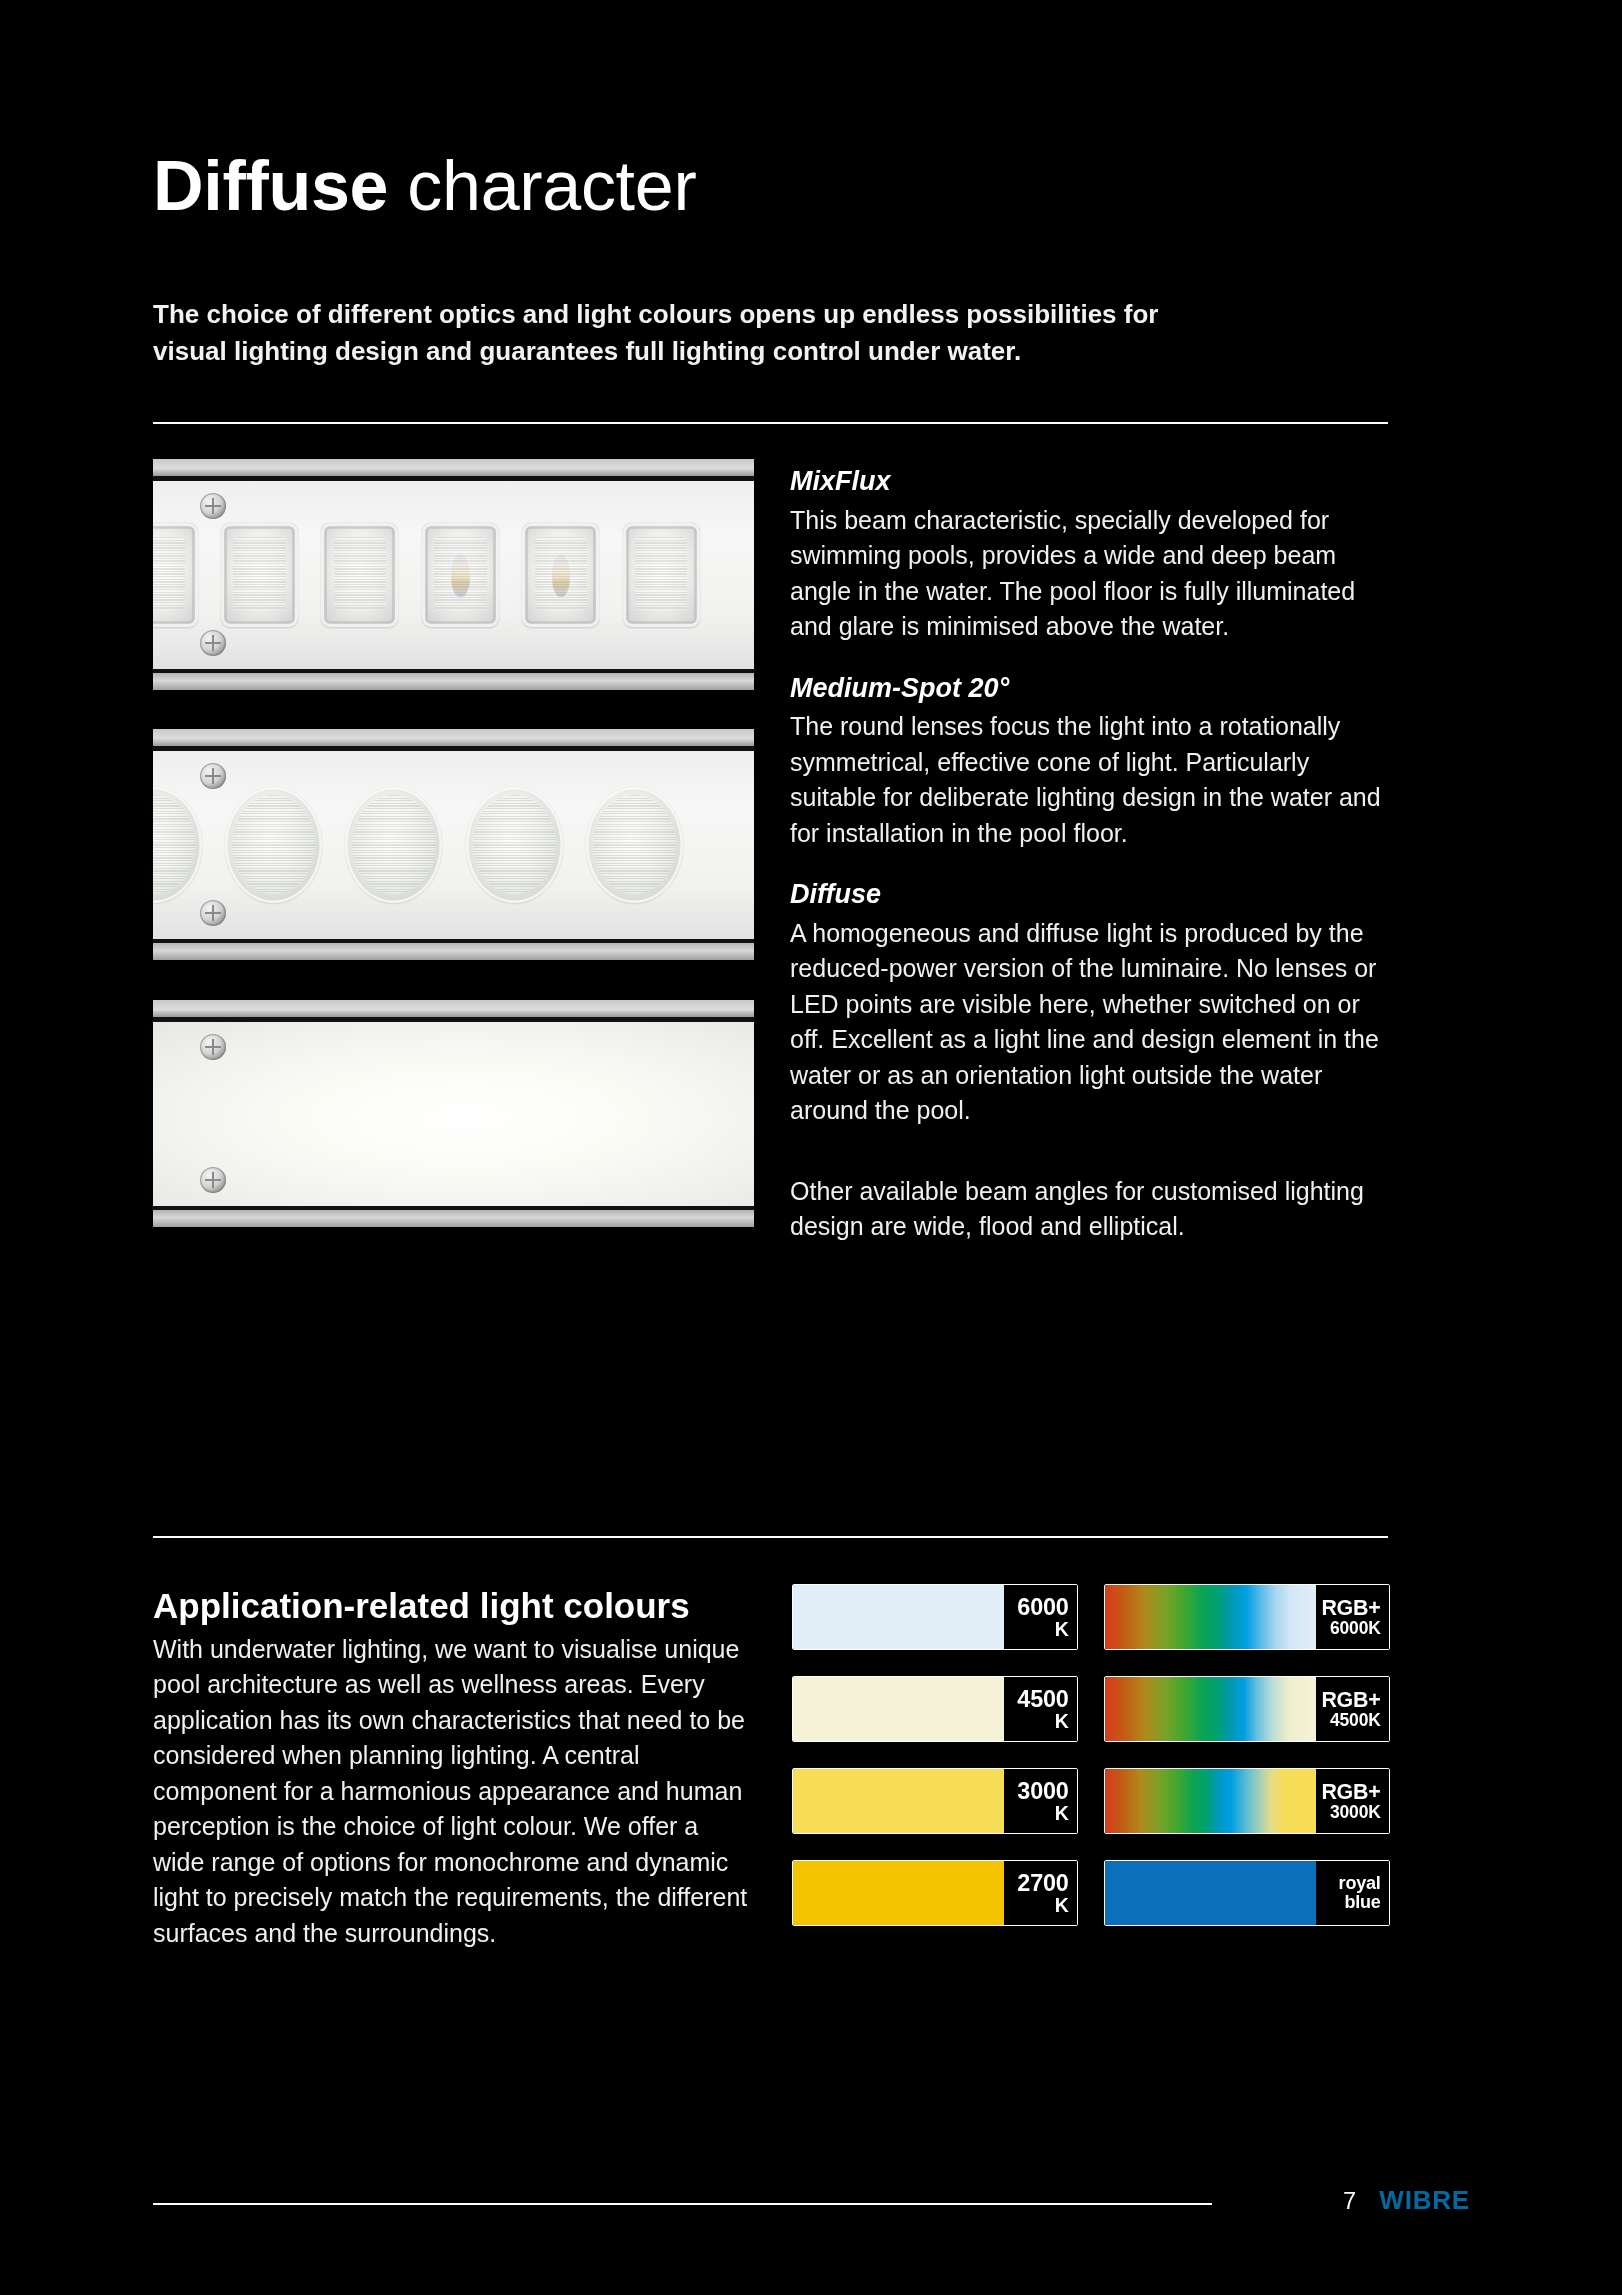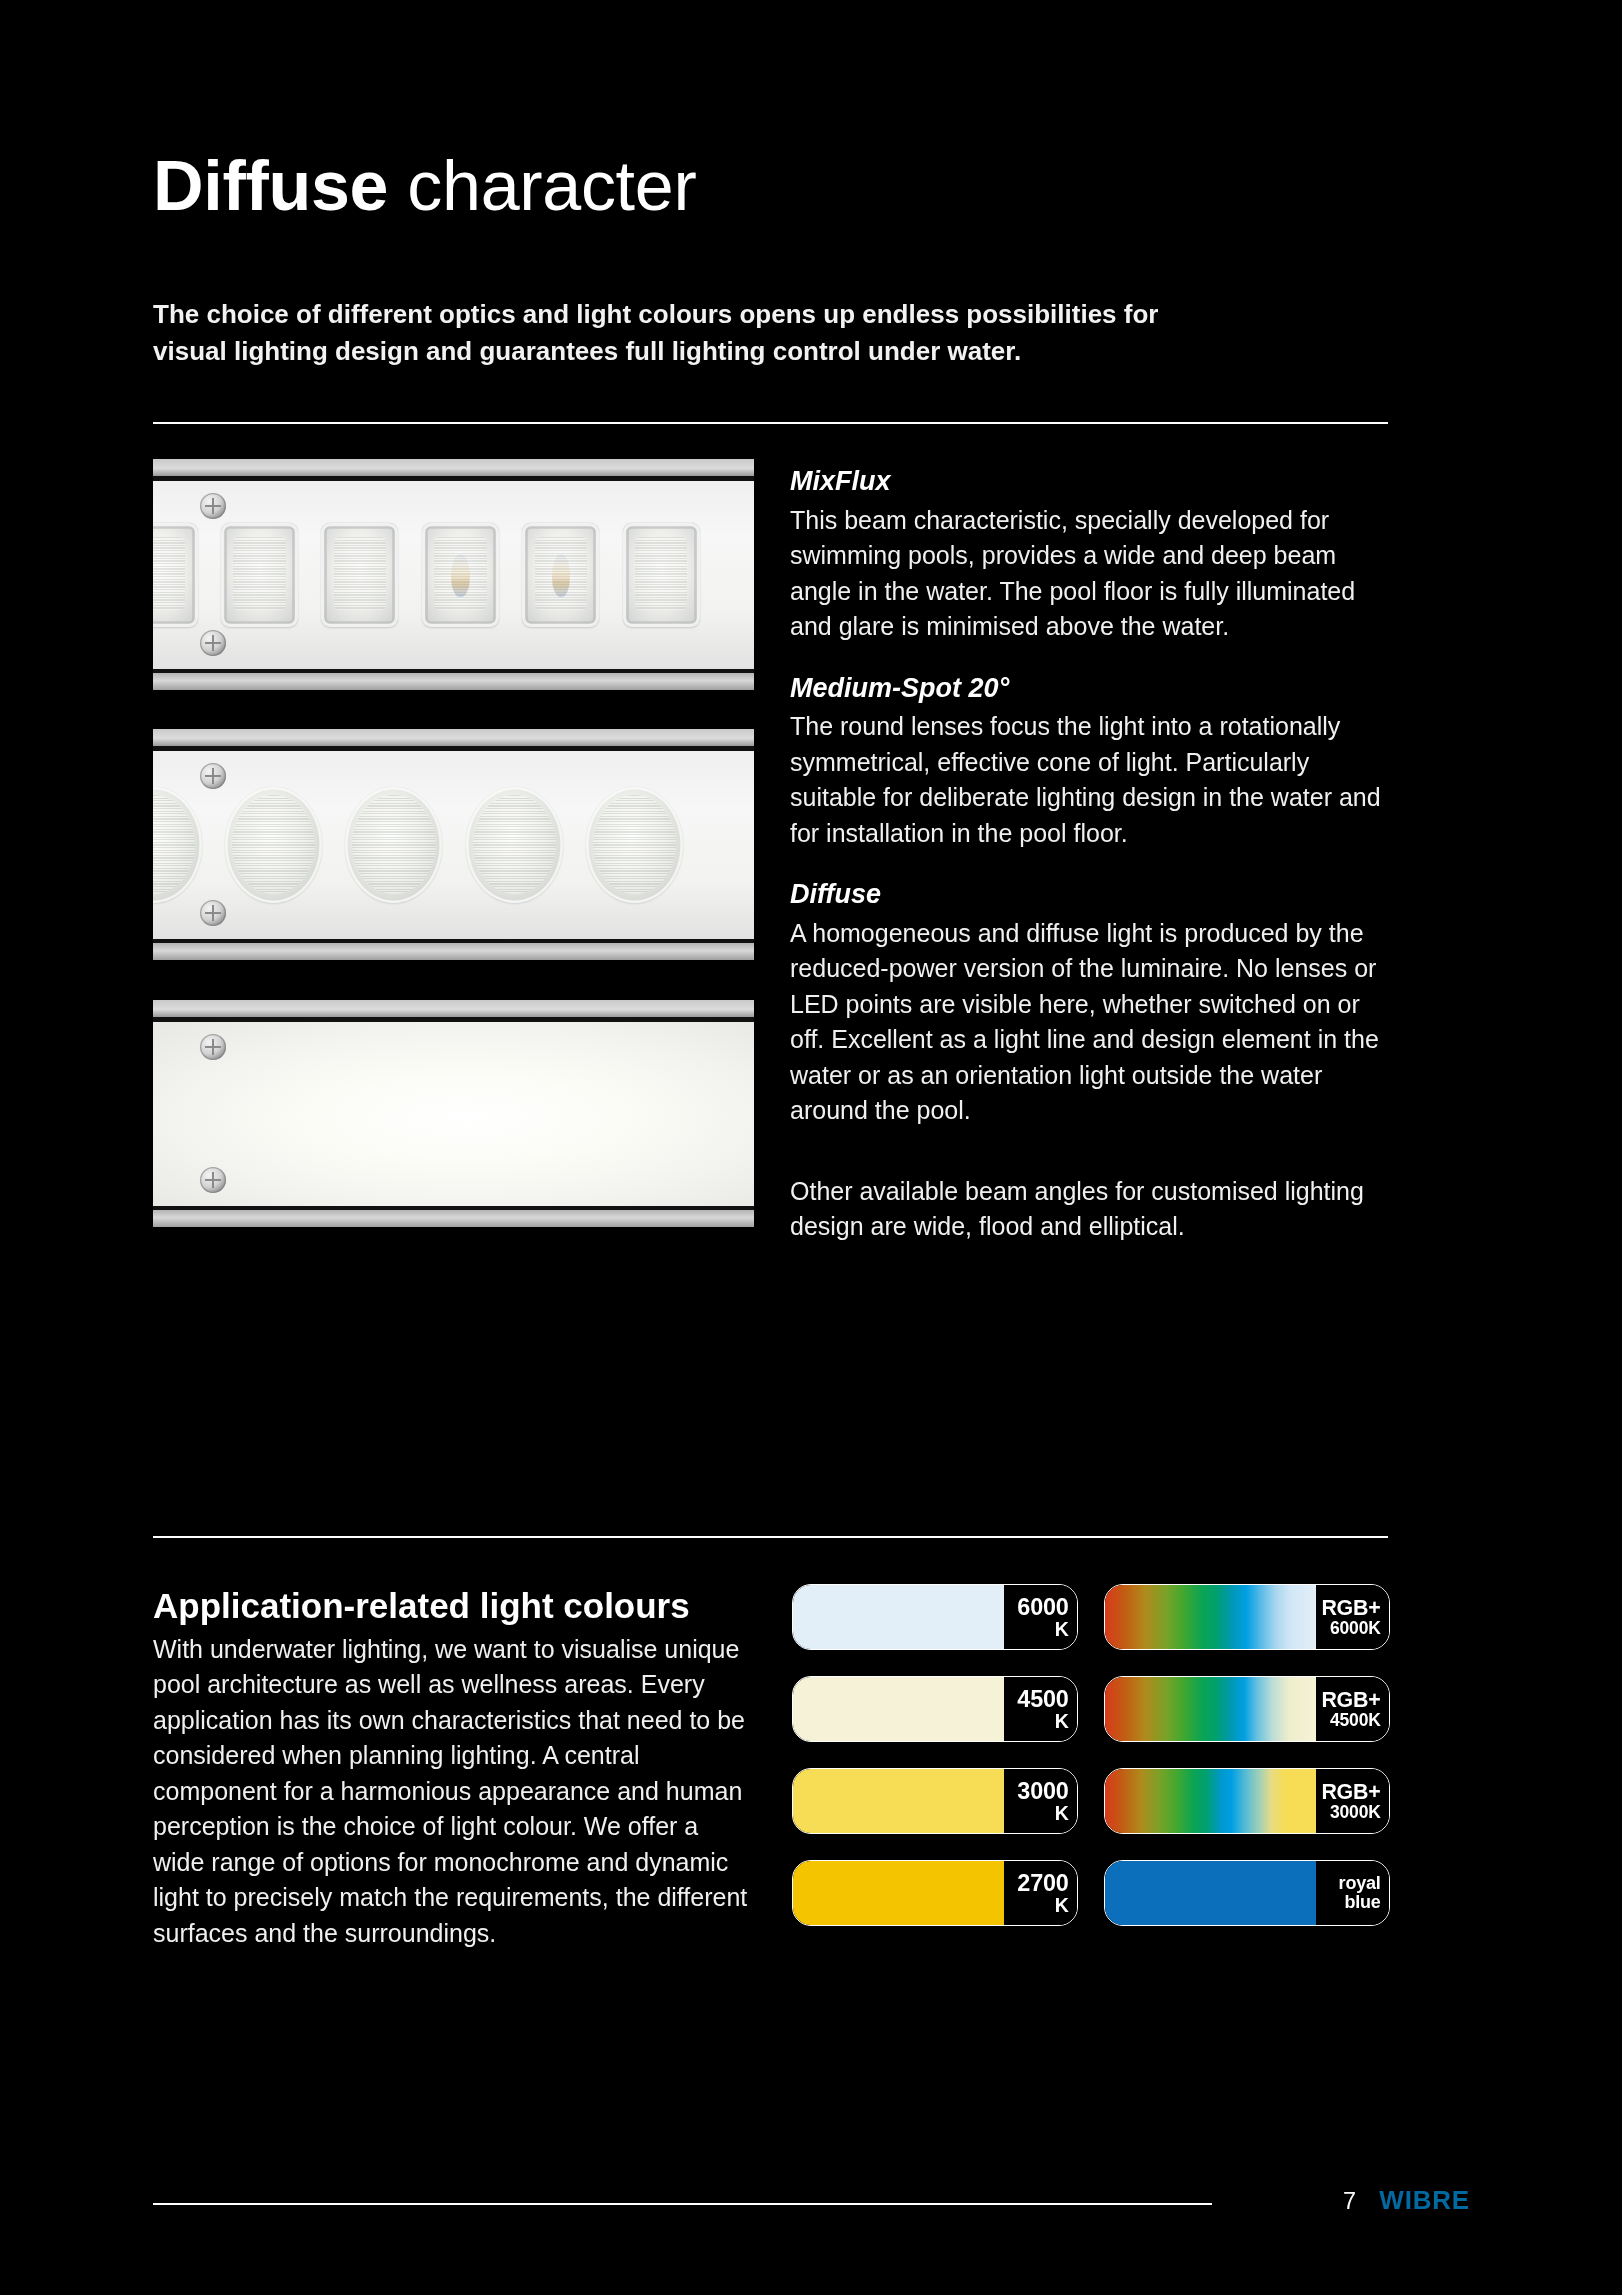--- a/index.html
+++ b/index.html
@@ -252,21 +252,21 @@
     left: 792px;
     top: 1584px;
     width: 598px;
     display: grid;
     grid-template-columns: 286px 286px;
     grid-column-gap: 26px;
     grid-row-gap: 26px;
   }
   .swatch {
     height: 66px;
-    border-radius: 19px;
+    border-radius: 2px;
     border: 1.3px solid #ffffff;
     box-sizing: border-box;
     display: flex;
     overflow: hidden;
     background: #000;
   }
   .swatch-fill {
     flex: 1 1 auto;
     min-width: 0;
   }

